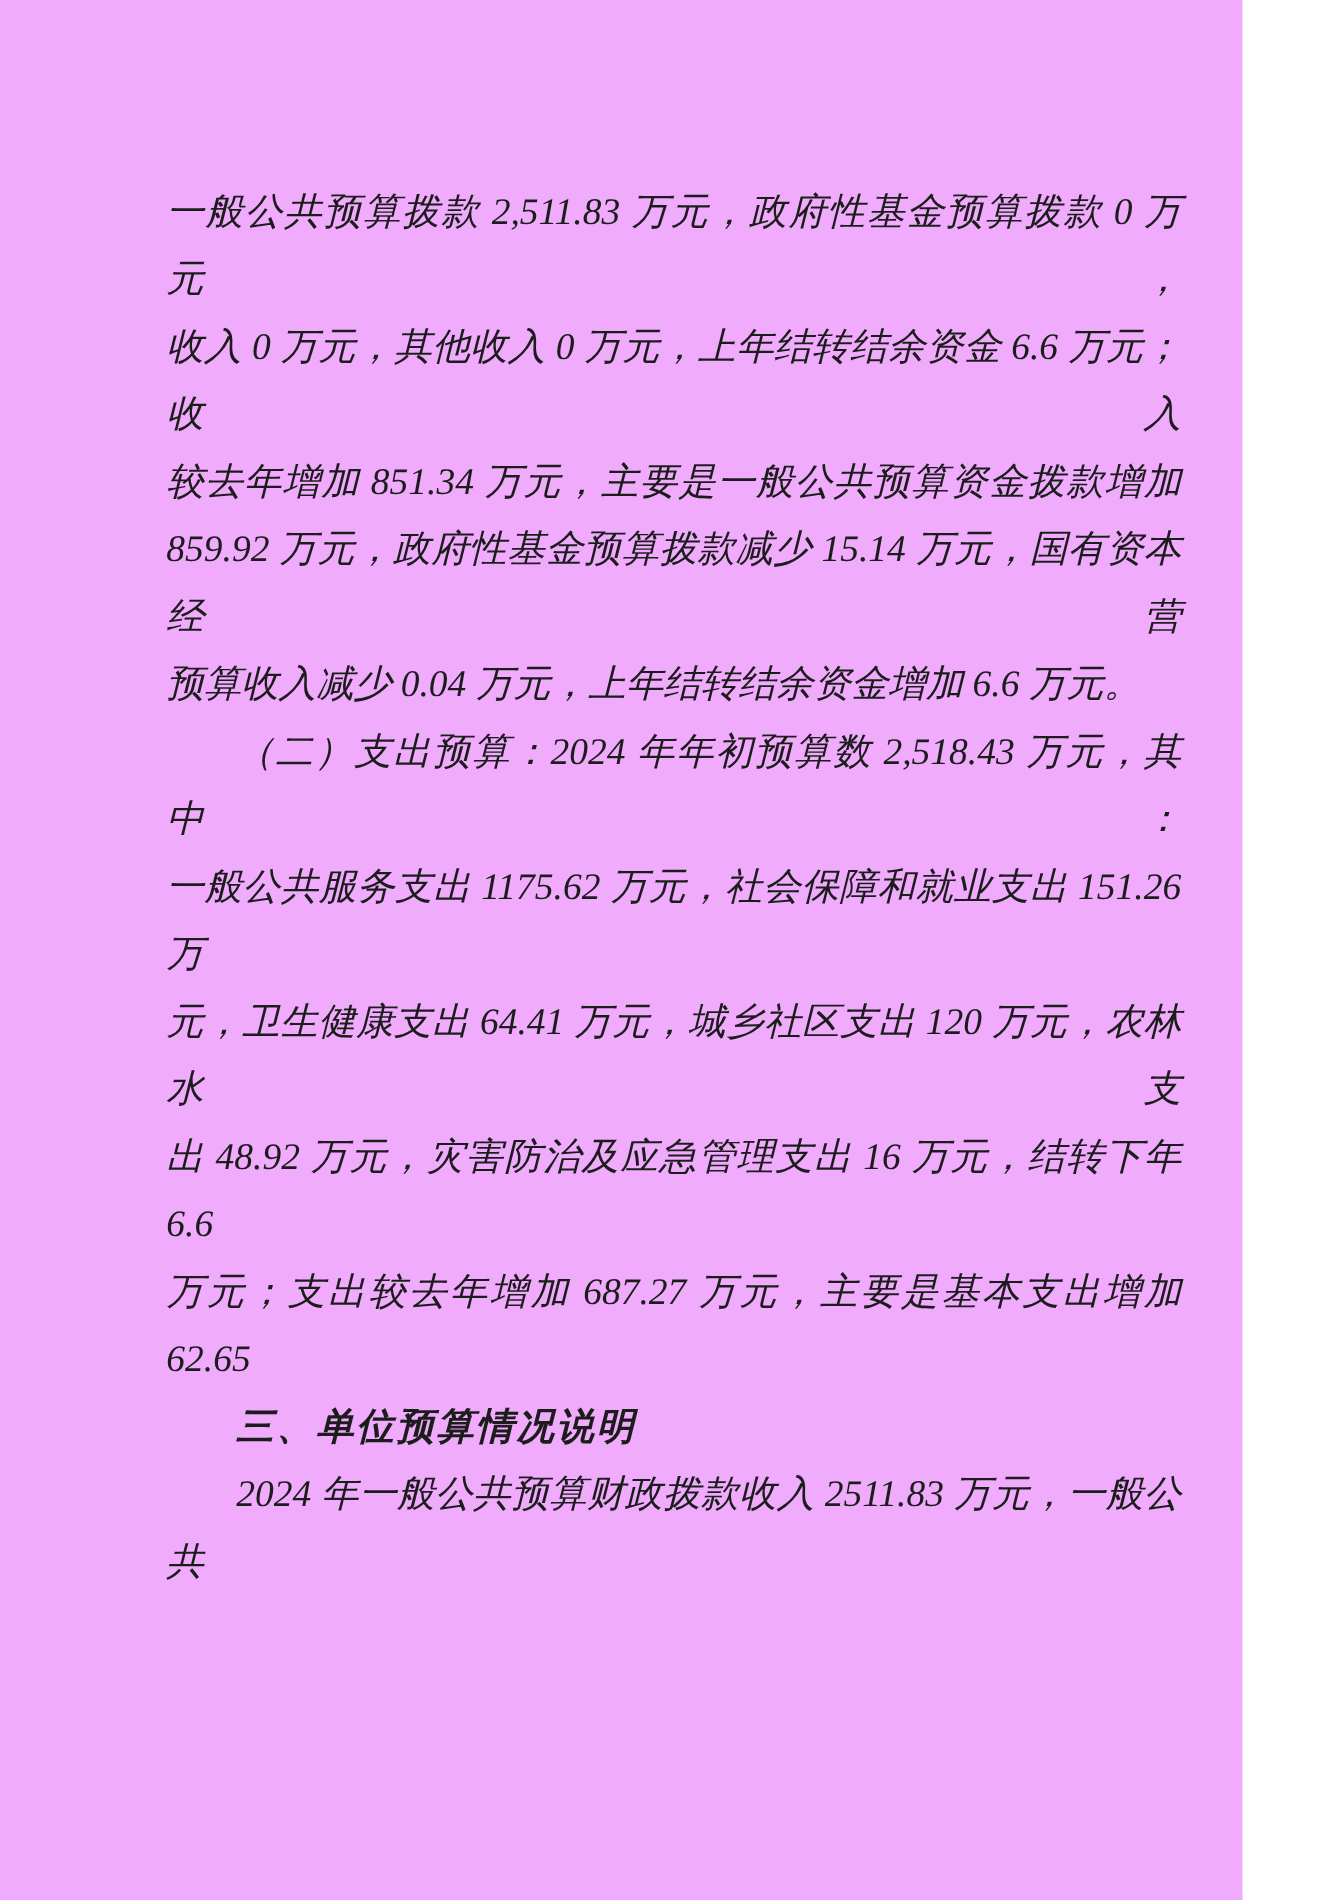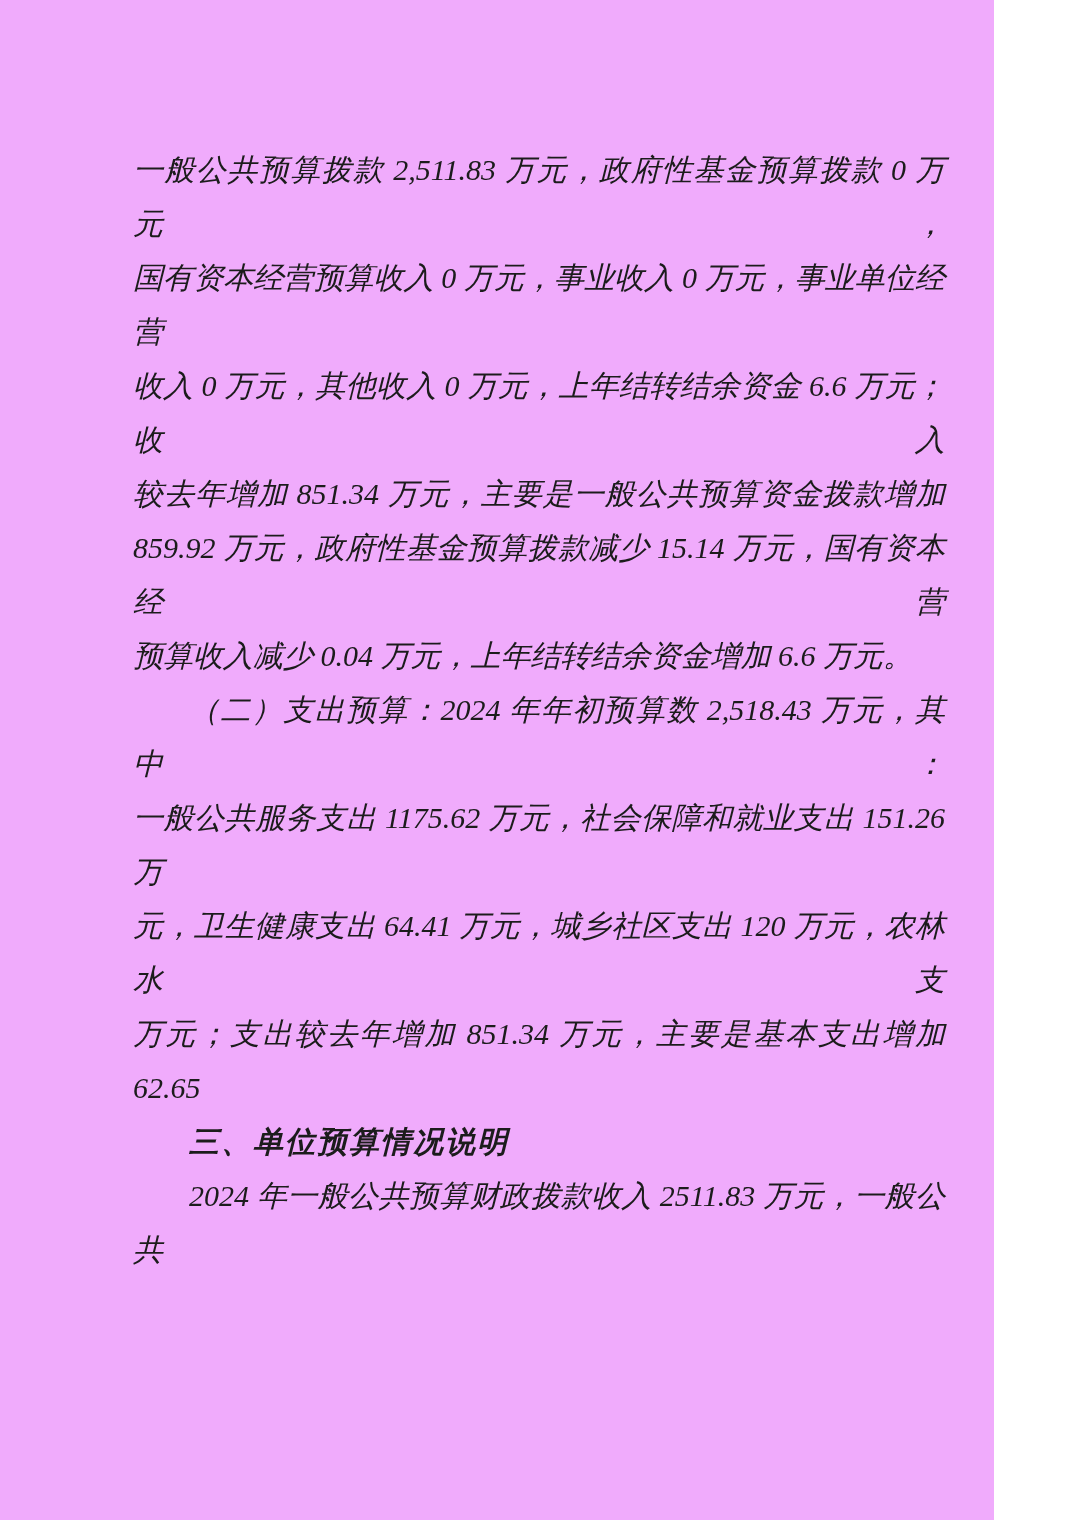--- a/index.html
+++ b/index.html
@@ -43,25 +43,25 @@
     text-align: left;
     text-align-last: left;
   }
 </style>
 </head>
 <body>
 
 <div class="page">
   <div class="content">
       <div class="line fill">一般公共预算拨款 2,511.83 万元，政府性基金预算拨款 0 万元，</div>
-      <div class="line fill">国有资本经营预算收入 0 万元，事业收入 0 万元，事业单位经营</div>
       <div class="line fill">收入 0 万元，其他收入 0 万元，上年结转结余资金 6.6 万元；收入</div>
       <div class="line fill">较去年增加 851.34 万元，主要是一般公共预算资金拨款增加</div>
       <div class="line fill">859.92 万元，政府性基金预算拨款减少 15.14 万元，国有资本经营</div>
       <div class="line">预算收入减少 0.04 万元，上年结转结余资金增加 6.6 万元。</div>
       <div class="line indent fill">（二）支出预算：2024 年年初预算数 2,518.43 万元，其中：</div>
       <div class="line fill">一般公共服务支出 1175.62 万元，社会保障和就业支出 151.26 万</div>
       <div class="line fill">元，卫生健康支出 64.41 万元，城乡社区支出 120 万元，农林水支</div>
-      <div class="line fill">万元；支出较去年增加 851.34 万元，主要是基本支出增加 62.65</div>
+      <div class="line fill">出 48.92 万元，灾害防治及应急管理支出 16 万元，结转下年 6.6</div>
+      <div class="line fill">万元；支出较去年增加 687.27 万元，主要是基本支出增加 62.65</div>
       <div class="line heading indent">三、单位预算情况说明</div>
       <div class="line indent fill">2024 年一般公共预算财政拨款收入 2511.83 万元，一般公共</div>
     </div>
 </div>
 
 </body></html>

